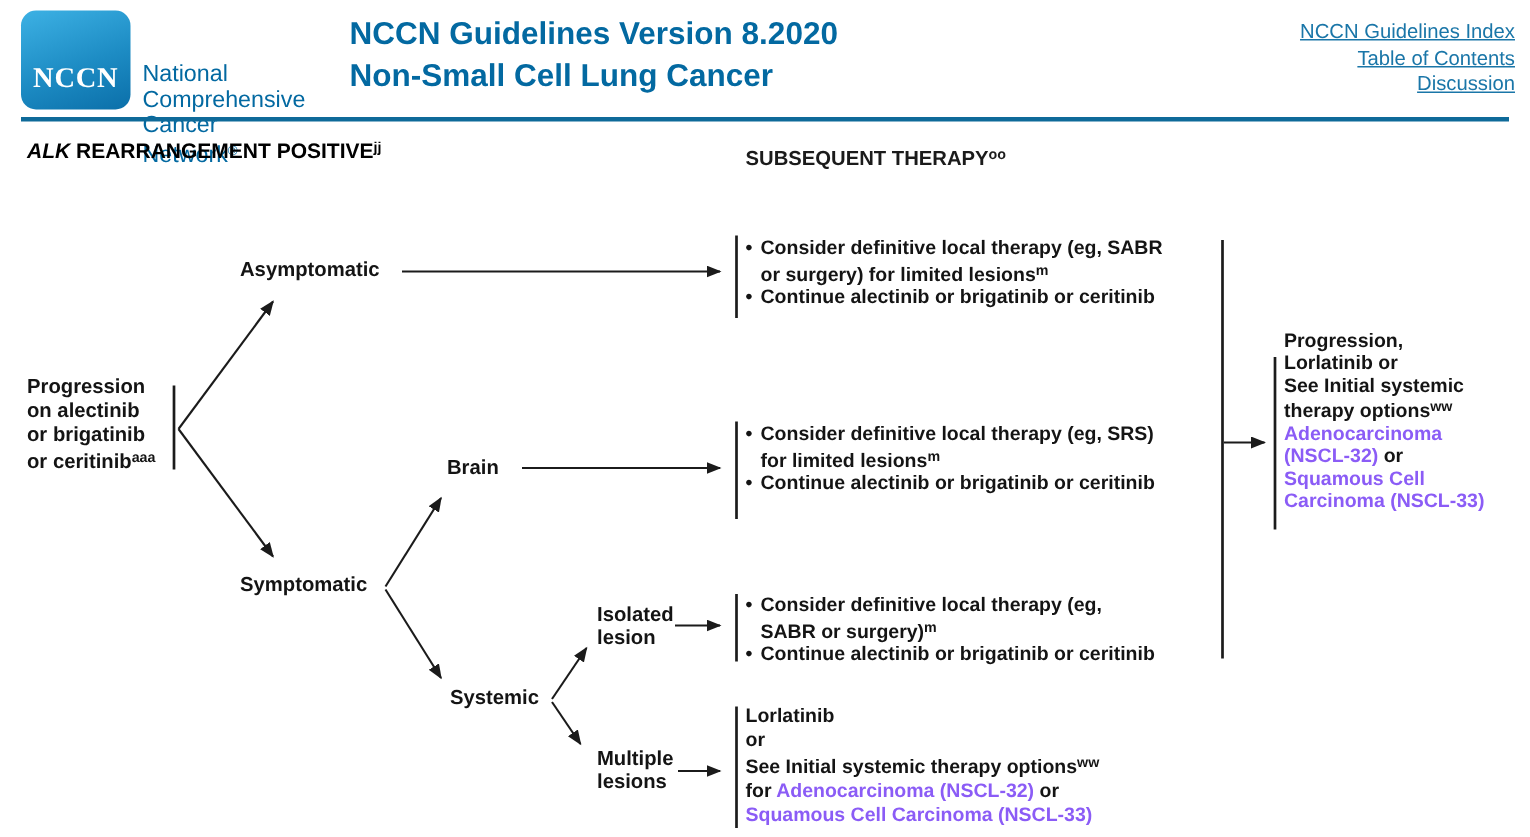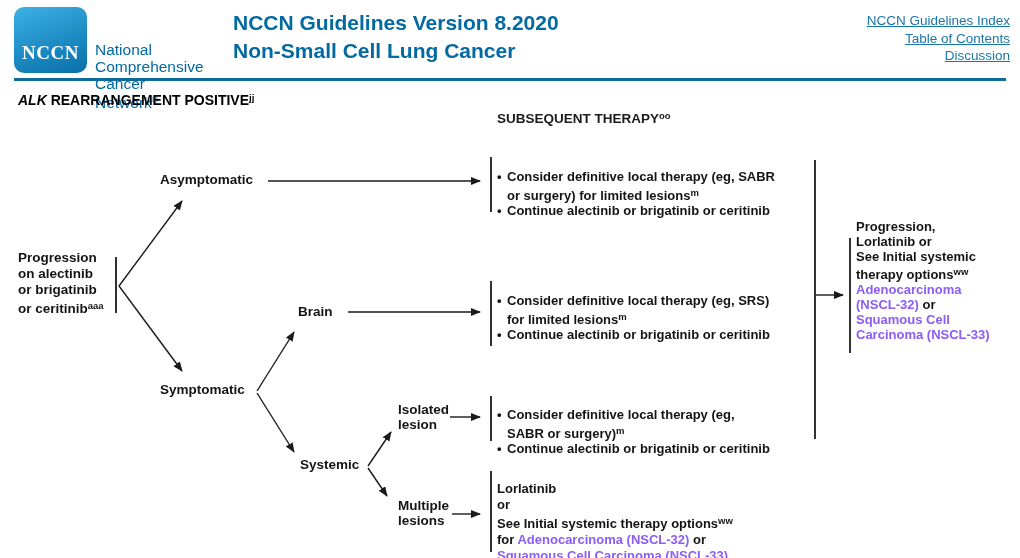--- a/index.html
+++ b/index.html
@@ -21,24 +21,24 @@
   .reg{font-size:9px;vertical-align:5px;}
   .title{position:absolute;left:233px;top:9px;font-size:21px;font-weight:bold;line-height:28px;color:#0369a1;}
   .hlinks{position:absolute;right:10px;top:12px;text-align:right;font-size:13.5px;line-height:17.5px;}
   .lnk{color:#1a76a8;text-decoration:underline;cursor:pointer;}
   .hlinks a{display:block;text-decoration:underline;}
   .divider{position:absolute;left:14px;top:78px;width:992px;height:3px;background:#0e6a99;}
   
   .sec-title{position:absolute;left:18px;top:92px;font-size:14px;font-weight:bold;color:#000000;white-space:nowrap;}
   .gene{font-style:italic;}
   .sup{font-size:9.5px;vertical-align:4px;font-weight:bold;}
-  .col-header{position:absolute;left:497px;top:110px;font-size:13.5px;font-weight:bold;white-space:nowrap;}
+  .col-header{position:absolute;left:497px;top:98px;font-size:13.5px;font-weight:bold;white-space:nowrap;}
   
   .nl{position:absolute;font-size:13.5px;font-weight:bold;line-height:15.5px;white-space:nowrap;color:#141414;}
-  .box{position:absolute;font-size:13px;font-weight:bold;line-height:15.5px;color:#141414;margin-top:12px;}
+  .box{position:absolute;font-size:13px;font-weight:bold;line-height:15.5px;color:#141414;}
   .bl{white-space:nowrap;}
   .bu{display:inline-block;width:10px;}
   .cont{padding-left:10px;}
   .blue{color:#8b5cf6;cursor:pointer;}
   .rnode{position:absolute;left:856px;top:219px;font-size:13px;font-weight:bold;line-height:15px;white-space:nowrap;color:#141414;}
   
   svg.connectors{position:absolute;left:0;top:0;pointer-events:none;}
   .ln{stroke:#1b1b1b;stroke-width:1.4;fill:none;}
   .bar{stroke:#1b1b1b;stroke-width:1.8;fill:none;}
 </style>

